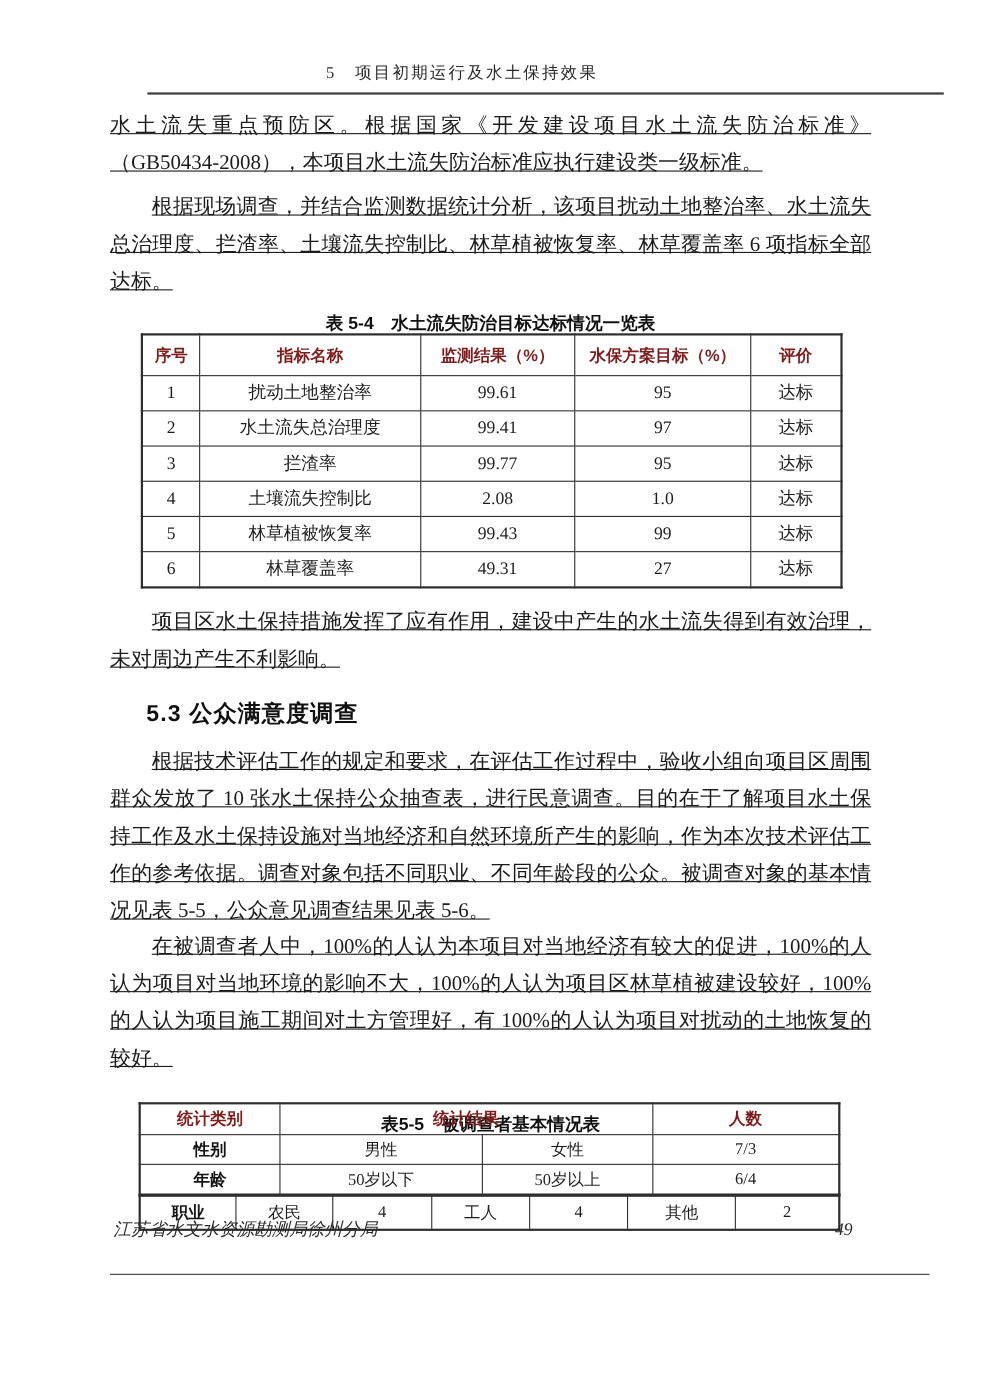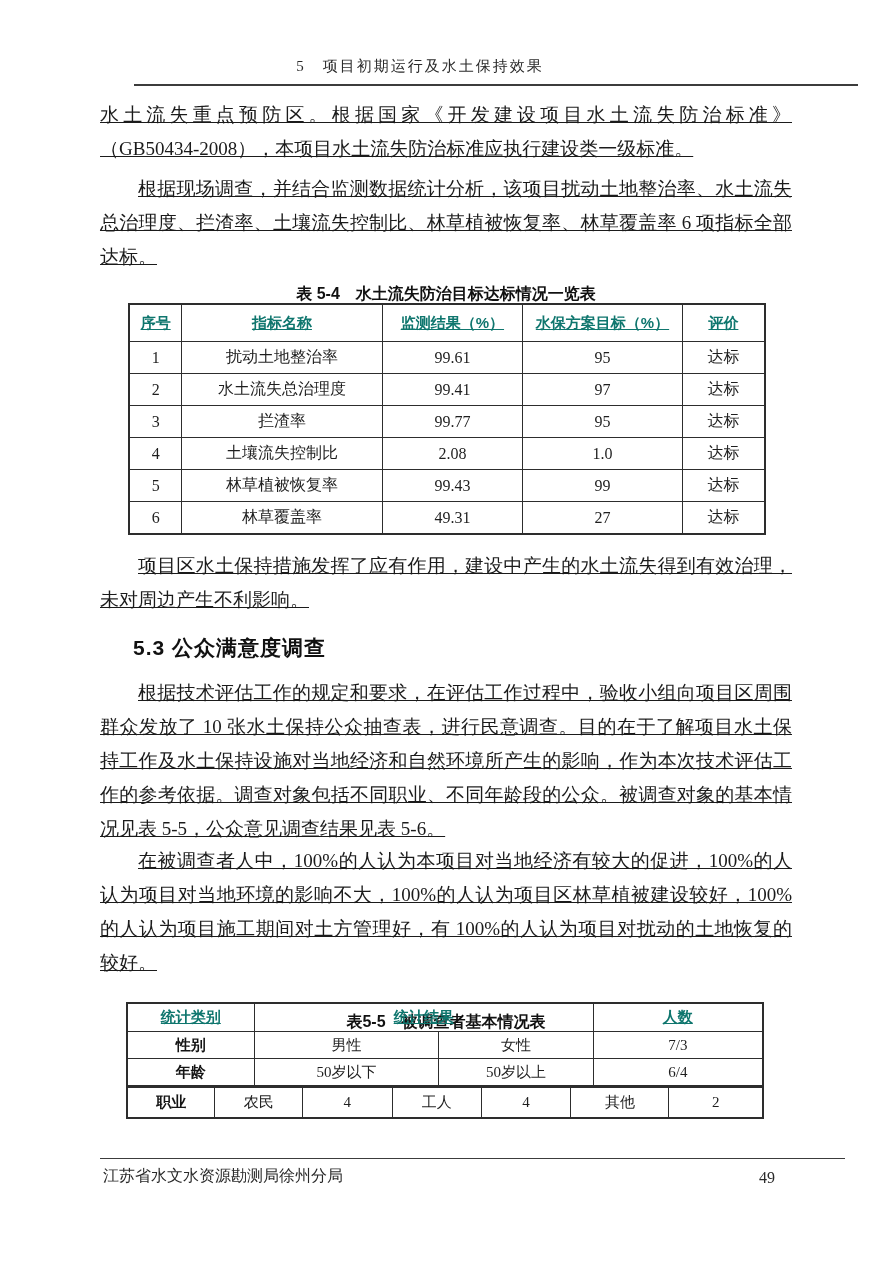--- a/index.html
+++ b/index.html
@@ -15,23 +15,23 @@
   }
   .header-rule {
     position:absolute; top:84px; left:134px; width:724px; height:0;
     border-top:2px solid #3c3c3c;
   }
   .footer-rule {
     position:absolute; top:1158px; left:100px; width:745px; height:0;
     border-top:1.5px solid #3c3c3c;
   }
   .footer-row {
-    position:absolute; top:1166px; left:103px; width:672px;
-    display:flex; justify-content:space-between; align-items:flex-end;
-    font-size:16px; color:#2a2a2a;
+    position:absolute; top:1108px; left:103px; width:672px;
+    display:flex; justify-content:space-between; align-items:center;
+    font-size:16px; color:#2a2a2a;font-style:italic;
   }
 
   
   .para {
     position:absolute; left:100px; width:692px;
     font-size:19px; line-height:34px; text-align:justify; color:#1b1b1b;text-decoration:underline;
   }
   .indent { text-indent:2em; }
   .stretch-line { text-align:justify; text-align-last:justify; letter-spacing:1px; }
 
@@ -51,21 +51,21 @@
 
   
   table { border-collapse:collapse; table-layout:fixed; }
   .doc-table { border:2px solid #2d2d2d; }
   .doc-table th, .doc-table td {
     border:1px solid #2d2d2d; text-align:center; vertical-align:middle;
     padding:0 2px; overflow:hidden; white-space:nowrap;
   }
   .doc-table th {
     font-family:"Liberation Sans","DejaVu Sans",sans-serif;
-    font-weight:bold; font-size:15px; color:#0f766e;text-decoration:underline;
+    font-weight:bold; font-size:15px; color:#7f1d1d;
   }
   .doc-table td { font-size:16px; color:#1e1e1e; }
 
   .t1-wrap { position:absolute; top:303px; left:128px; }
   .t1 { width:638px; }
   .t1 th { height:36px; }
   .t1 td { height:31px; }
 
   .t2-wrap { position:absolute; top:1002px; left:126px; }
   .t2 { width:638px; }

